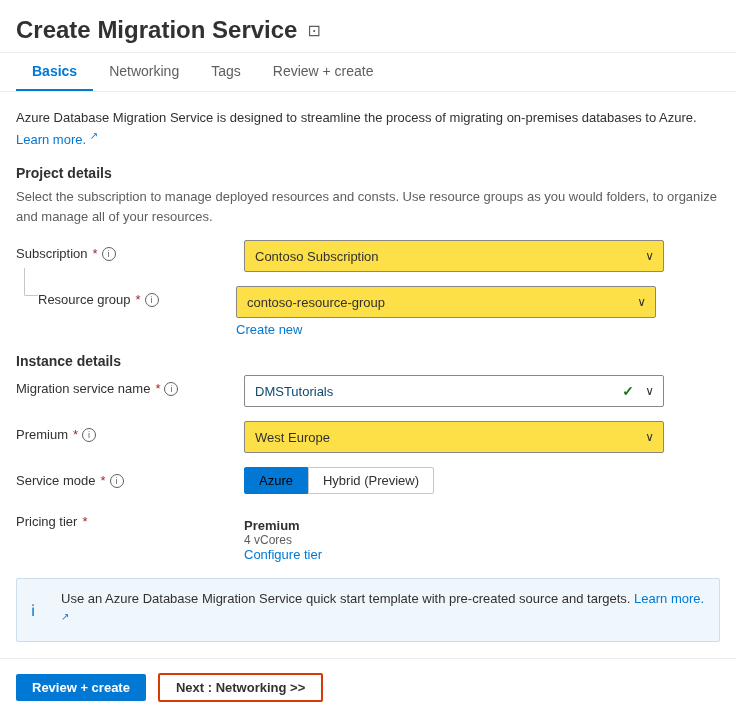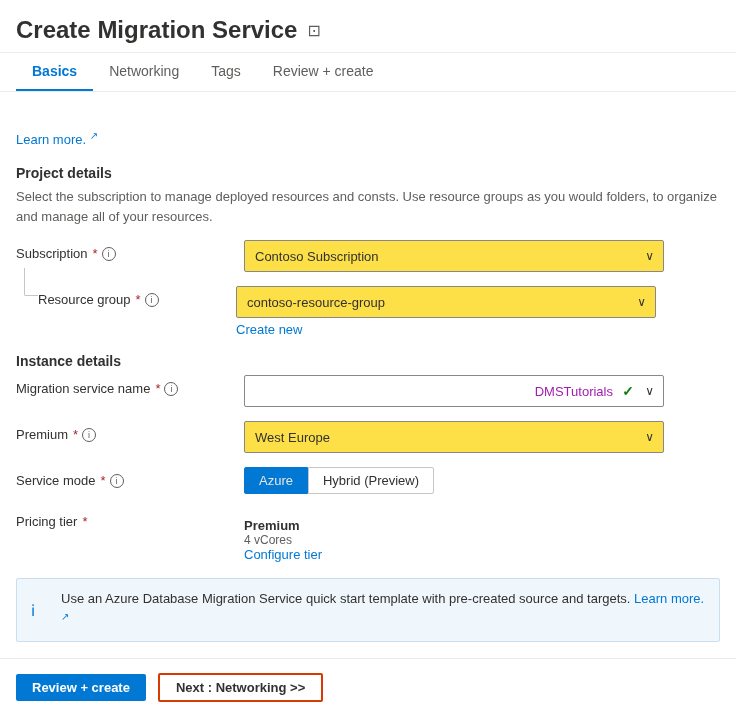--- a/index.html
+++ b/index.html
@@ -160,38 +160,37 @@
       margin-left: 0;
     }
     .text-input {
       width: 100%;
       max-width: 420px;
       height: 32px;
       border: 1px solid #8a8886;
       border-radius: 2px;
       padding: 4px 10px;
       font-size: 13px;
-      color: #a21caf;
-      text-align: right;
+      color: #0c4a6e;
     }
     .service-mode-group {
       display: flex;
       gap: 0;
     }
     .mode-btn {
       padding: 5px 14px;
       font-size: 13px;
       border: 1px solid #c8c6c4;
       cursor: pointer;
       background: #fff;
       color: #323130;
     }
     .mode-btn.active {
       background: #0078d4;
-      color: #e5e5e5;
+      color: #000000;
       border-color: #0078d4;
       border-radius: 2px 0 0 2px;
     }
     .mode-btn:not(.active) {
       border-radius: 0 2px 2px 0;
     }
     .pricing-info {
       margin-top: 10px;
     }
     .pricing-name {
@@ -273,20 +272,21 @@
 
 <div class="tabs">
   <span class="tab active">Basics</span>
   <span class="tab">Networking</span>
   <span class="tab">Tags</span>
   <span class="tab">Review + create</span>
 </div>
 
 <div class="content">
   <p class="info-text">
+    <span>Azure Database Migration Service is designed to streamline the process of migrating on-premises databases to Azure.</span>
     <br>
     <a class="learn-more" href="#"><span>Learn more.</span> <span class="ext-icon">↗</span></a>
   </p>
 
   <div>
     <div class="section-title">Project details</div>
     <p class="section-desc">Select the subscription to manage deployed resources and consts. Use resource groups as you would folders, to organize and manage all of your resources.</p>
 
     <div class="form-row">
       <div class="form-label-col">

